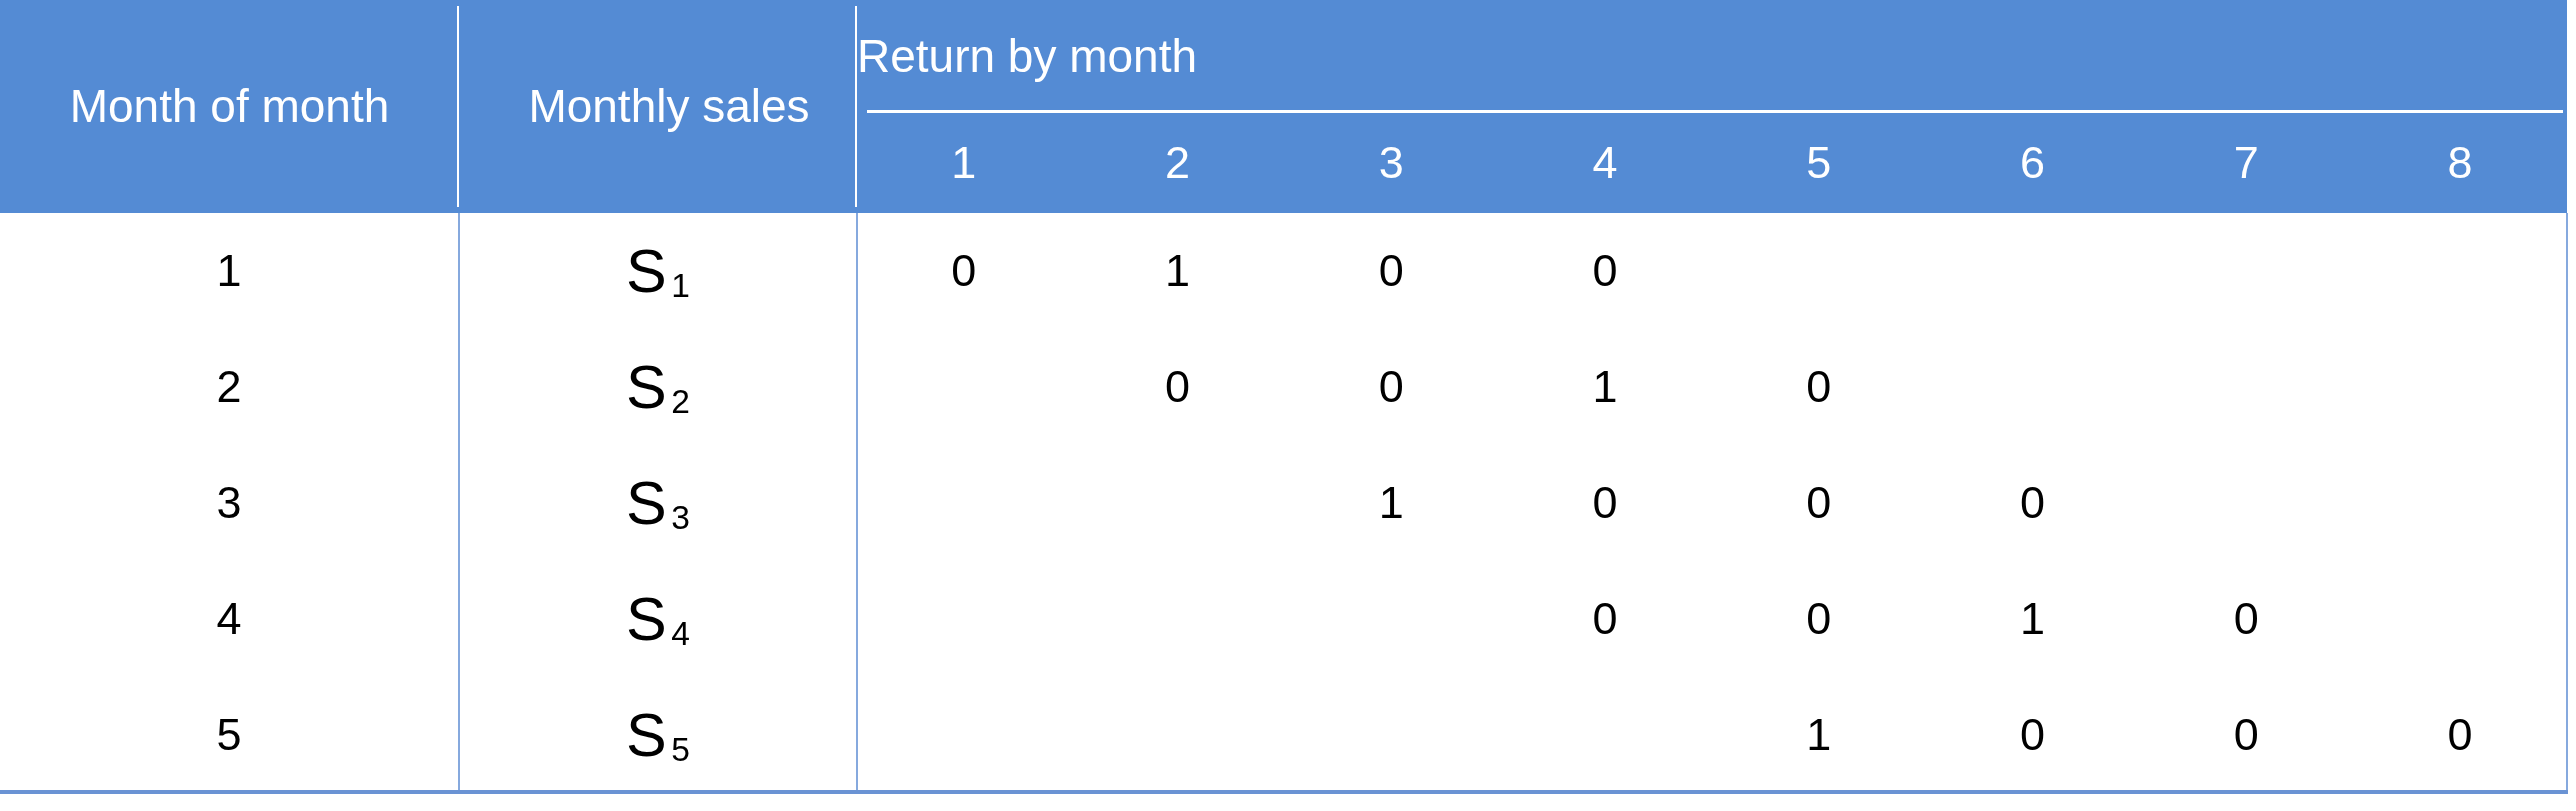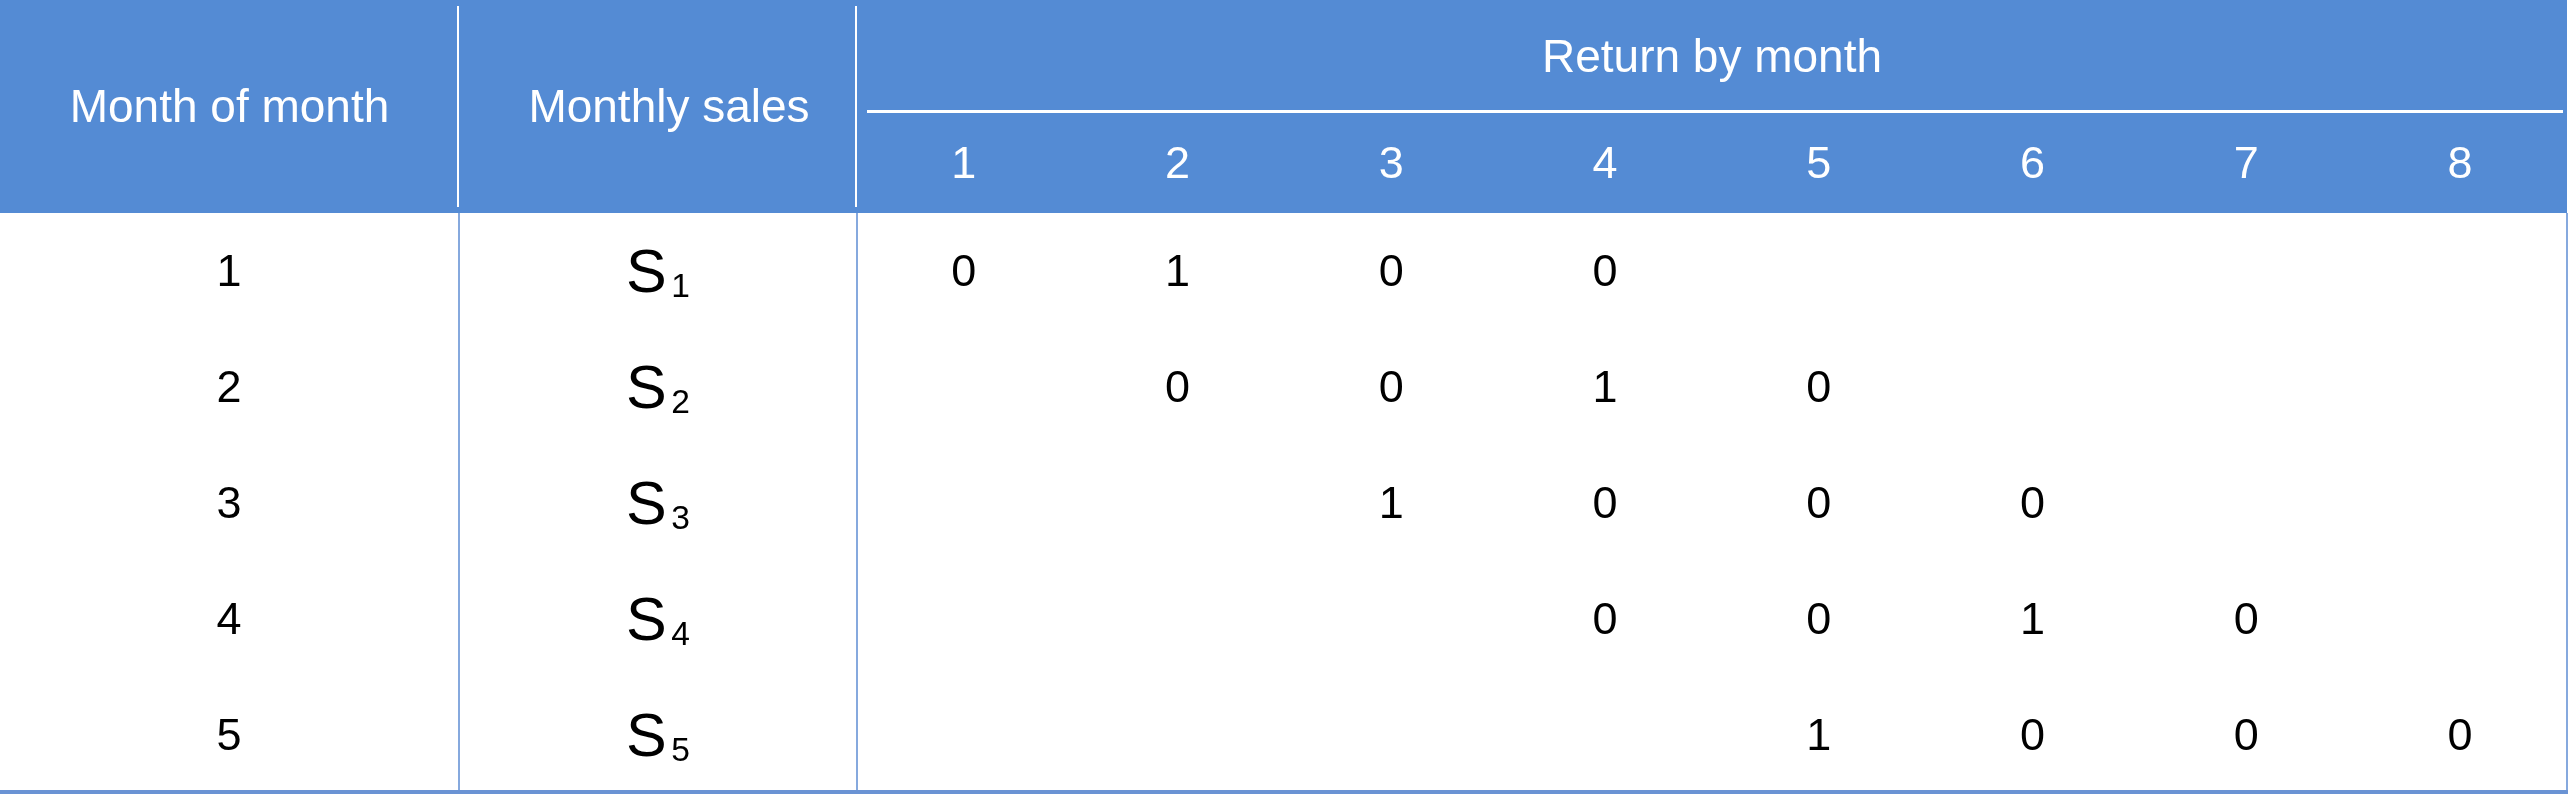--- a/index.html
+++ b/index.html
@@ -54,21 +54,21 @@
     position: absolute;
     top: 5.8px;
     bottom: 5.8px;
     right: 0;
     width: 2.2px;
     background: #ffffff;
   }
 
   th.group-title {
     font-size: 46px;
-    text-align: center;
+    text-align: left;
     vertical-align: middle;
     height: 107px;
     position: relative;
     padding-bottom: 4.3px;
   }
   th.group-title::after {
     content: "";
     position: absolute;
     left: 10px;
     right: 4.3px;

